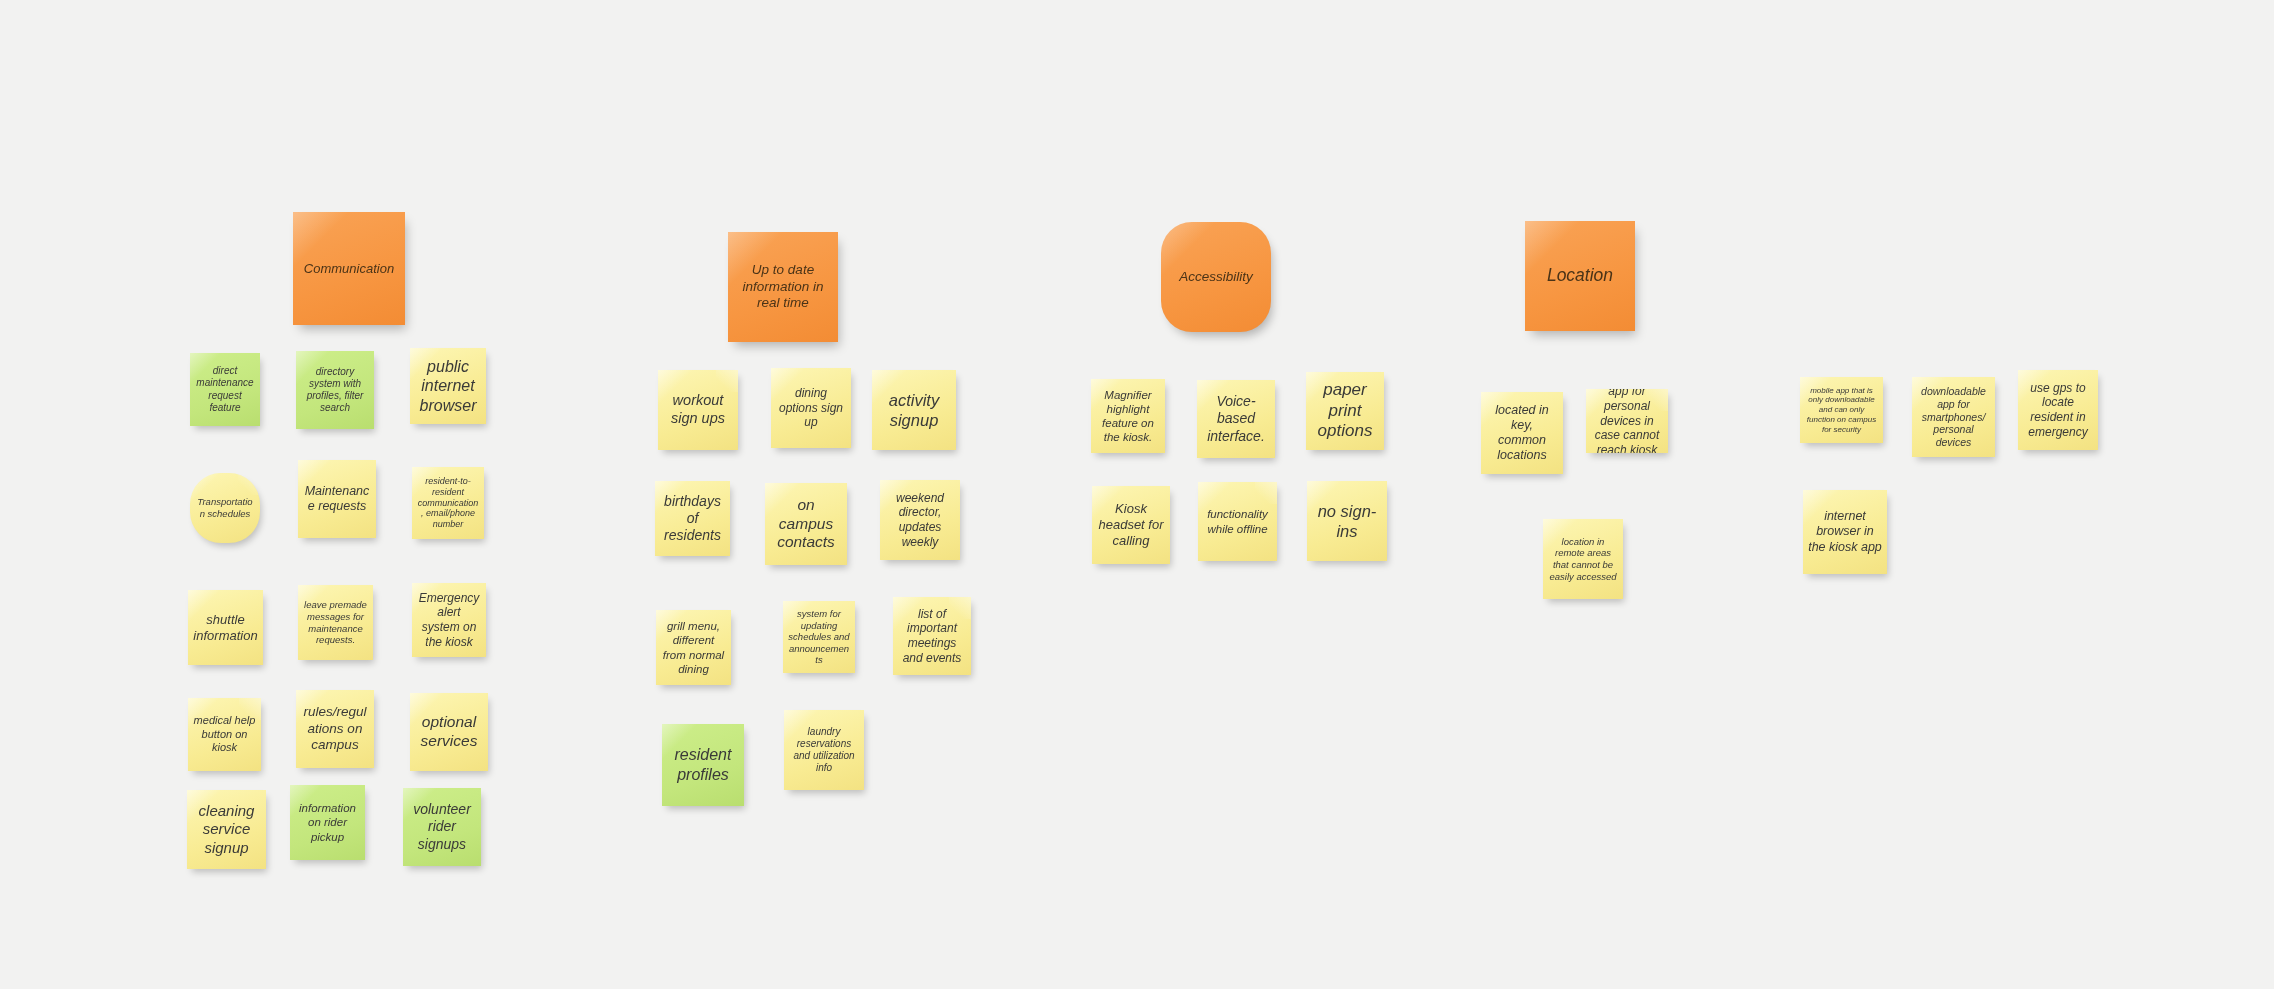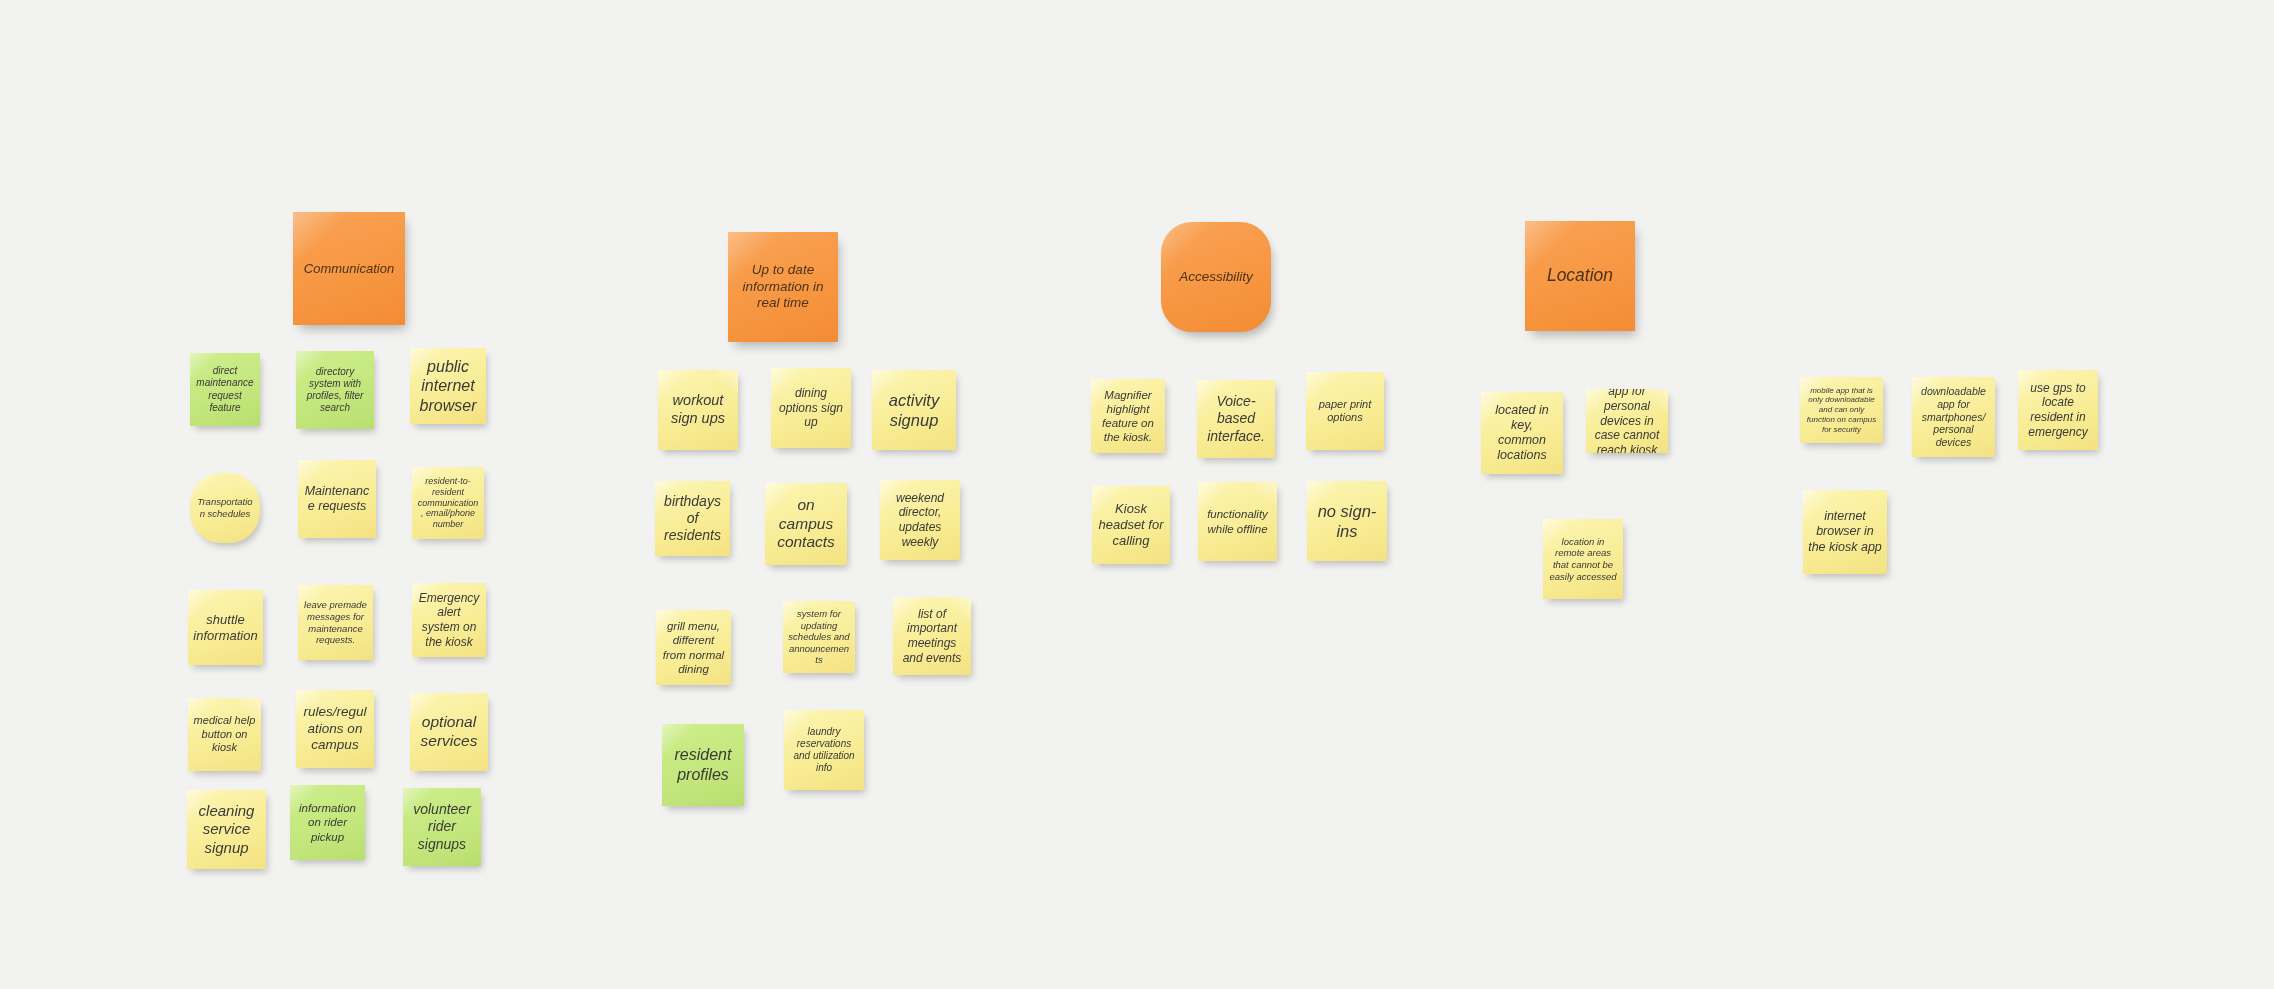--- a/index.html
+++ b/index.html
@@ -165,21 +165,21 @@
     <div style="position: absolute; inset: 0px;">
       <div class="note orange" style="left: 1161px; top: 222px; width: 110px; height: 110px; font-size: 13.5px; border-radius: 31px;">
         <span>Accessibility</span>
       </div>
       <div class="note yellow" style="left: 1091px; top: 379px; width: 74px; height: 74px; font-size: 11.5px;">
         <span>Magnifier highlight feature on the kiosk.</span>
       </div>
       <div class="note yellow" style="left: 1197px; top: 380px; width: 78px; height: 78px; font-size: 14px;">
         <span>Voice-based interface.</span>
       </div>
-      <div class="note yellow" style="left: 1306px; top: 372px; width: 78px; height: 78px; font-size: 11px;">
+      <div class="note yellow" style="left: 1306px; top: 372px; width: 78px; height: 78px; font-size: 17px;">
         <span>paper print options</span>
       </div>
       <div class="note yellow" style="left: 1092px; top: 486px; width: 78px; height: 78px; font-size: 13px;">
         <span>Kiosk headset for calling</span>
       </div>
       <div class="note yellow fold" style="left: 1198px; top: 482px; width: 79px; height: 79px; font-size: 11.5px;">
         <span>functionality while offline</span>
       </div>
       <div class="note yellow" style="left: 1307px; top: 481px; width: 80px; height: 80px; font-size: 16.5px;">
         <span>no sign-ins</span>

